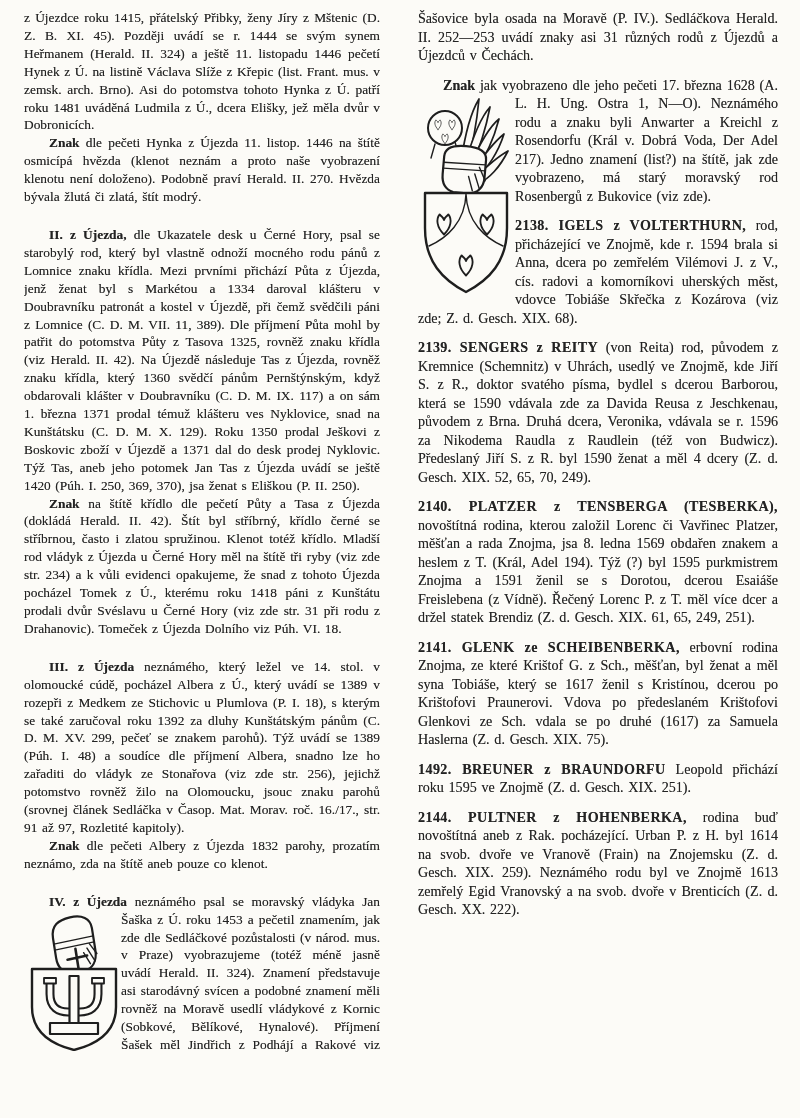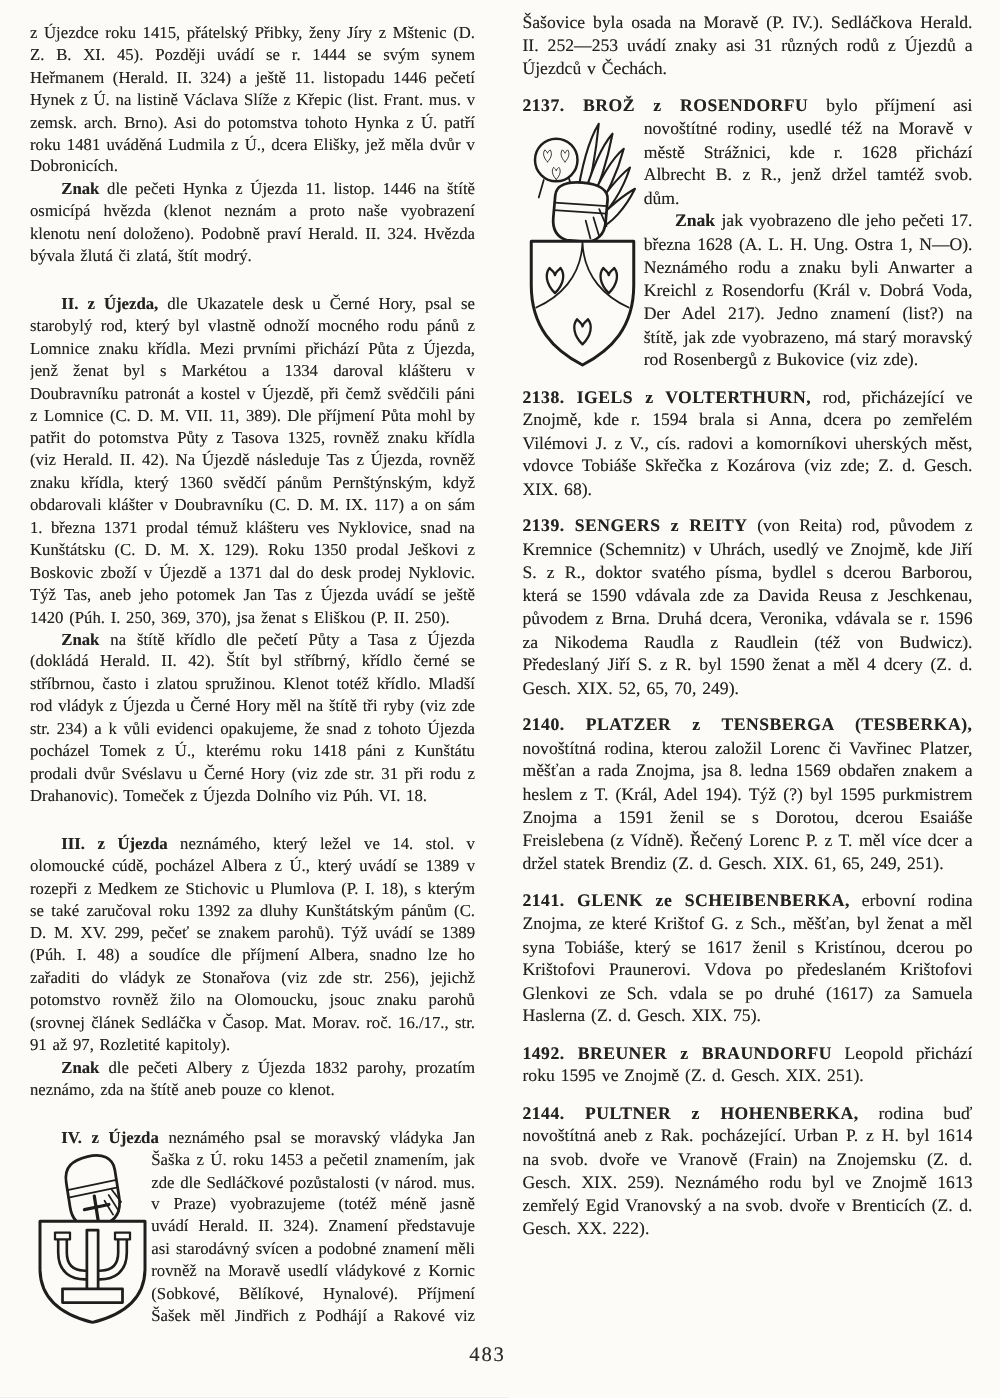--- a/index.html
+++ b/index.html
@@ -5,21 +5,21 @@
   html,body{margin:0;padding:0;background:#e8e6e0;}
   .page{
     position:relative;
     width:800px;height:1118px;
     background:#fcfbf7;
     font-family:"Liberation Serif","DejaVu Serif",serif;
     color:#232323;
     overflow:hidden;
     text-shadow:0 0 .4px rgba(20,20,20,.45);
   }
-  .cols{position:absolute;top:9px;left:24px;display:flex;gap:38px;align-items:flex-end;}
+  .cols{position:absolute;top:9px;left:24px;display:flex;gap:38px;}
   .col{overflow:hidden;}
   .col-left{width:356px;height:1046px;font-size:13.4px;line-height:17.9px;}
   .col-right{width:360px;height:1054px;font-size:14.1px;line-height:18.5px;}
   .para{margin:0;text-align:justify;word-spacing:1.2px;}
   .ind{text-indent:25px;}
   .sect{margin-top:20px;}
   .entry{margin-top:11px;}
   b.lead{font-weight:bold;}
   b.ehead{font-weight:bold;letter-spacing:.4px;}
   .figA{
@@ -42,21 +42,21 @@
 </head>
 <body>
 
 <div class="page">
   <div class="cols">
 
     <div class="col col-left">
 
       <p class="para">z Újezdce roku 1415, přátelský Přibky, ženy Jíry z Mštenic (D. Z. B. XI. 45). Později uvádí se r. 1444 se svým synem Heřmanem (Herald. II. 324) a ještě 11. listopadu 1446 pečetí Hynek z Ú. na listině Václava Slíže z Křepic (list. Frant. mus. v zemsk. arch. Brno). Asi do potomstva tohoto Hynka z Ú. patří roku 1481 uváděná Ludmila z Ú., dcera Elišky, jež měla dvůr v Dobronicích.</p>
 
-      <p class="para ind"><b class="lead">Znak</b><span> dle pečeti Hynka z Újezda 11. listop. 1446 na štítě osmicípá hvězda (klenot neznám a proto naše vyobrazení klenotu není doloženo). Podobně praví Herald. II. 324. Hvězda bývala žlutá či zlatá, štít modrý.</span></p>
+      <p class="para ind"><b class="lead">Znak</b><span> dle pečeti Hynka z Újezda 11. listop. 1446 na štítě osmicípá hvězda (klenot neznám a proto naše vyobrazení klenotu není doloženo). Podobně praví Herald. II. 270. Hvězda bývala žlutá či zlatá, štít modrý.</span></p>
 
       <p class="para ind sect"><b class="lead">II. z Újezda,</b><span> dle Ukazatele desk u Černé Hory, psal se starobylý rod, který byl vlastně odnoží mocného rodu pánů z Lomnice znaku křídla. Mezi prvními přichází Půta z Újezda, jenž ženat byl s Markétou a 1334 daroval klášteru v Doubravníku patronát a kostel v Újezdě, při čemž svědčili páni z Lomnice (C. D. M. VII. 11, 389). Dle příjmení Půta mohl by patřit do potomstva Půty z Tasova 1325, rovněž znaku křídla (viz Herald. II. 42). Na Újezdě následuje Tas z Újezda, rovněž znaku křídla, který 1360 svědčí pánům Pernštýnským, když obdarovali klášter v Doubravníku (C. D. M. IX. 117) a on sám 1. března 1371 prodal témuž klášteru ves Nyklovice, snad na Kunštátsku (C. D. M. X. 129). Roku 1350 prodal Ješkovi z Boskovic zboží v Újezdě a 1371 dal do desk prodej Nyklovic. Týž Tas, aneb jeho potomek Jan Tas z Újezda uvádí se ještě 1420 (Púh. I. 250, 369, 370), jsa ženat s Eliškou (P. II. 250).</span></p>
 
       <p class="para ind"><b class="lead">Znak</b><span> na štítě křídlo dle pečetí Půty a Tasa z Újezda (dokládá Herald. II. 42). Štít byl stříbrný, křídlo černé se stříbrnou, často i zlatou spružinou. Klenot totéž křídlo. Mladší rod vládyk z Újezda u Černé Hory měl na štítě tři ryby (viz zde str. 234) a k vůli evidenci opakujeme, že snad z tohoto Újezda pocházel Tomek z Ú., kterému roku 1418 páni z Kunštátu prodali dvůr Svéslavu u Černé Hory (viz zde str. 31 při rodu z Drahanovic). Tomeček z Újezda Dolního viz Púh. VI. 18.</span></p>
 
       <p class="para ind sect"><b class="lead">III. z Újezda</b><span> neznámého, který ležel ve 14. stol. v olomoucké cúdě, pocházel Albera z Ú., který uvádí se 1389 v rozepři z Medkem ze Stichovic u Plumlova (P. I. 18), s kterým se také zaručoval roku 1392 za dluhy Kunštátským pánům (C. D. M. XV. 299, pečeť se znakem parohů). Týž uvádí se 1389 (Púh. I. 48) a soudíce dle příjmení Albera, snadno lze ho zařaditi do vládyk ze Stonařova (viz zde str. 256), jejichž potomstvo rovněž žilo na Olomoucku, jsouc znaku parohů (srovnej článek Sedláčka v Časop. Mat. Morav. roč. 16./17., str. 91 až 97, Rozletité kapitoly).</span></p>
 
       <p class="para ind"><b class="lead">Znak</b><span> dle pečeti Albery z Újezda 1832 parohy, prozatím neznámo, zda na štítě aneb pouze co klenot.</span></p>
 
       <p class="para ind sect">
@@ -124,21 +124,20 @@
               <path d="M6,117 L88,117 L88,152 C88,186 70,204 47,216 C24,204 6,186 6,152 Z" stroke-width="2.4"></path>
               <path class="thin" d="M47,118 C46,146 28,162 10,170 M47,118 C48,146 66,162 84,170" stroke-width="1.8"></path>
               <g stroke-width="1.6">
                 <use href="#lf" transform="translate(25,147) scale(1.15)"></use>
                 <use href="#lf" transform="translate(68,147) scale(1.15)"></use>
                 <use href="#lf" transform="translate(47,188) scale(1.15)"></use>
               </g>
             </g>
           </g>
         </svg>
-        <p class="para"><b class="ehead">2137. BROŽ z ROSENDORFU</b><span> bylo příjmení asi novoštítné rodiny, usedlé též na Moravě v městě Strážnici, kde r. 1628 přichází Albrecht B. z R., jenž držel tamtéž svob. dům.</span></p>
         <p class="para ind"><b class="lead">Znak</b><span> jak vyobrazeno dle jeho pečeti 17. března 1628 (A. L. H. Ung. Ostra 1, N—O). Neznámého rodu a znaku byli Anwarter a Kreichl z Rosendorfu (Král v. Dobrá Voda, Der Adel 217). Jedno znamení (list?) na štítě, jak zde vyobrazeno, má starý moravský rod Rosenbergů z Bukovice (viz zde).</span></p>
       </div>
 
       <div class="entry">
         <p class="para"><b class="ehead">2138. IGELS z VOLTERTHURN,</b><span> rod, přicházející ve Znojmě, kde r. 1594 brala si Anna, dcera po zemřelém Vilémovi J. z V., cís. radovi a komorníkovi uherských měst, vdovce Tobiáše Skřečka z Kozárova (viz zde; Z. d. Gesch. XIX. 68).</span></p>
       </div>
 
       <div class="entry">
         <p class="para"><b class="ehead">2139. SENGERS z REITY</b><span> (von Reita) rod, původem z Kremnice (Schemnitz) v Uhrách, usedlý ve Znojmě, kde Jiří S. z R., doktor svatého písma, bydlel s dcerou Barborou, která se 1590 vdávala zde za Davida Reusa z Jeschkenau, původem z Brna. Druhá dcera, Veronika, vdávala se r. 1596 za Nikodema Raudla z Raudlein (též von Budwicz). Předeslaný Jiří S. z R. byl 1590 ženat a měl 4 dcery (Z. d. Gesch. XIX. 52, 65, 70, 249).</span></p>
       </div>
@@ -156,14 +155,13 @@
         <p class="para"><b class="ehead">1492. BREUNER z BRAUNDORFU</b><span> Leopold přichází roku 1595 ve Znojmě (Z. d. Gesch. XIX. 251).</span></p>
       </div>
 
       <div class="entry">
         <p class="para"><b class="ehead">2144. PULTNER z HOHENBERKA,</b><span> rodina buď novoštítná aneb z Rak. pocházející. Urban P. z H. byl 1614 na svob. dvoře ve Vranově (Frain) na Znojemsku (Z. d. Gesch. XIX. 259). Neznámého rodu byl ve Znojmě 1613 zemřelý Egid Vranovský a na svob. dvoře v Brenticích (Z. d. Gesch. XX. 222).</span></p>
       </div>
 
     </div>
   </div>
 
-  <div class="pageno">483</div>
 </div>
 
 </body></html>

